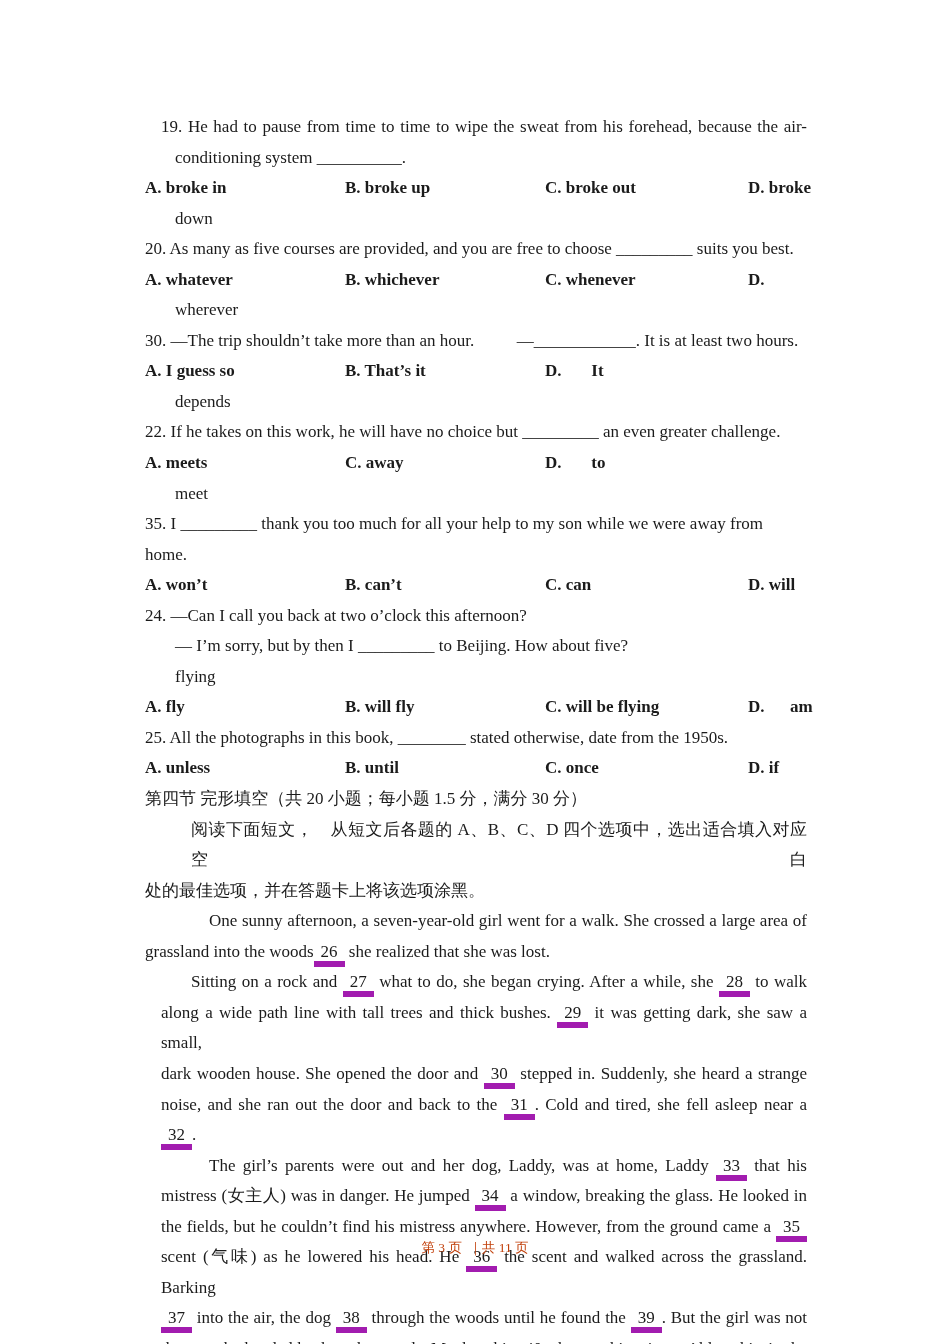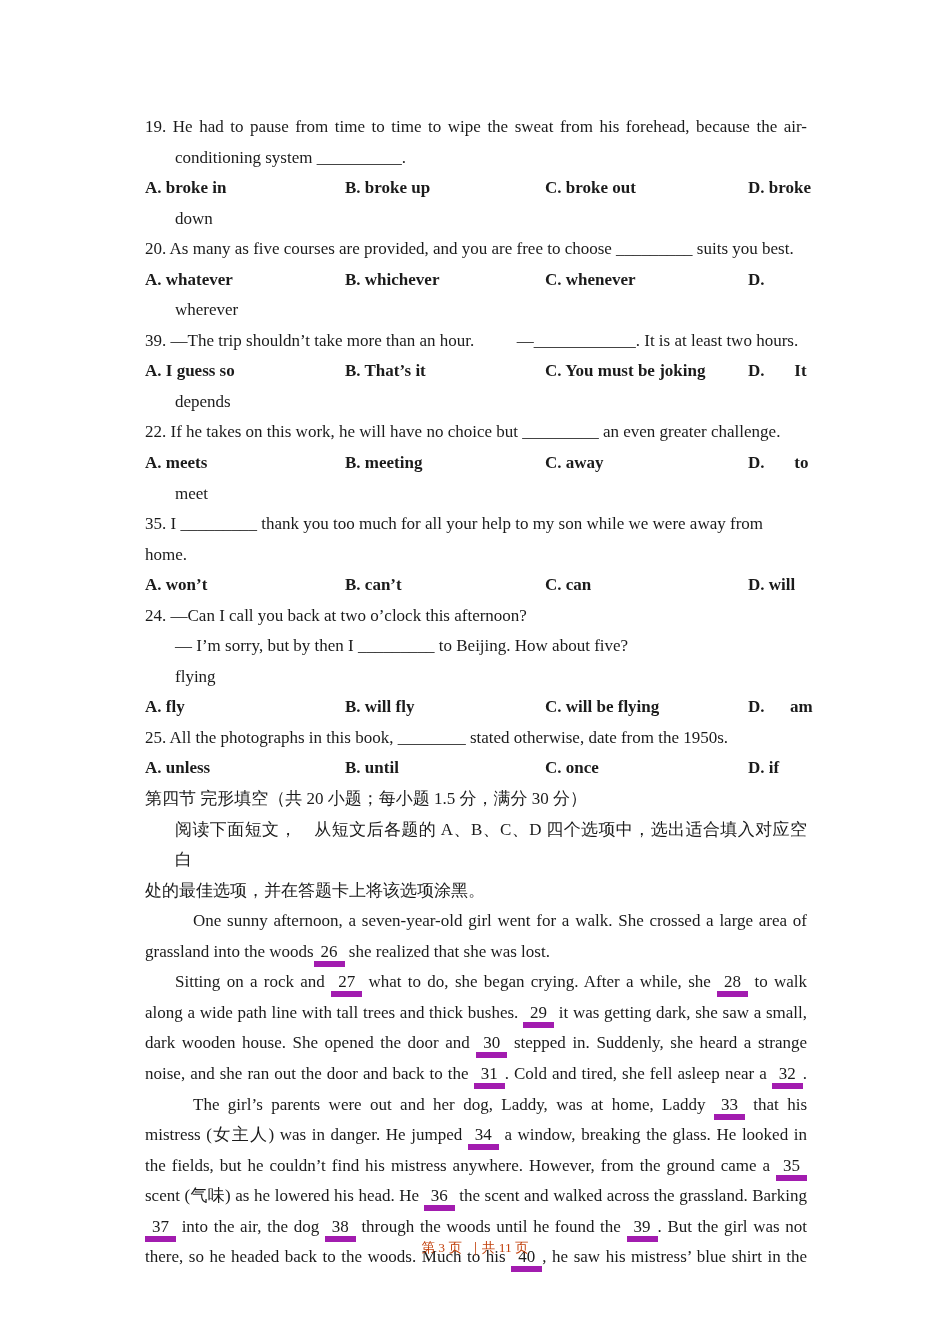--- a/index.html
+++ b/index.html
@@ -13,21 +13,21 @@
     overflow: hidden;
   }
   .content {
     position: absolute;
     left: 145px; top: 112px;
     width: 662px;
     font-size: 17px;
     line-height: 30.55px;
   }
   .ln { white-space: pre-wrap; }
-  .j  { white-space: normal; text-align: justify; text-align-last: justify; }
+  .j  { white-space: normal; text-align: justify; text-align-last: justify; margin-left: 16px; }
   .i30 { padding-left: 30px; }
   .i48 { padding-left: 48px; }
   .opts { display: grid; grid-template-columns: 200px 200px 203px 59px; }
   .opts > span { white-space: pre; font-weight: bold; }
   .bk { border-bottom: 6px solid #a21caf; padding: 0 7px; }
   .footer {
     position: absolute;
     left: 0; top: 1239px; width: 100%;
     text-align: center;
     font-size: 13.5px;
@@ -53,33 +53,31 @@
 
     <div class="ln">20. As many as five courses are provided, and you are free to choose _________ suits you best.</div>
     <div class="ln opts">
       <span>A. whatever</span>
       <span>B. whichever</span>
       <span>C. whenever</span>
       <span>D.</span>
     </div>
     <div class="ln i30">wherever</div>
 
-    <div class="ln">39. —The trip shouldn’t take more than an hour.          —____________. It is at least two hours.</div>
+    <div class="ln">30. —The trip shouldn’t take more than an hour.          —____________. It is at least two hours.</div>
     <div class="ln opts">
       <span>A. I guess so</span>
       <span>B. That’s it</span>
-      <span>C. You must be joking</span>
       <span>D.       It</span>
     </div>
     <div class="ln i30">depends</div>
 
     <div class="ln">22. If he takes on this work, he will have no choice but _________ an even greater challenge.</div>
     <div class="ln opts">
       <span>A. meets</span>
-      <span>B. meeting</span>
       <span>C. away</span>
       <span>D.       to</span>
     </div>
     <div class="ln i30">meet</div>
 
     <div class="ln">35. I _________ thank you too much for all your help to my son while we were away from home.</div>
     <div class="ln opts">
       <span>A. won’t</span>
       <span>B. can’t</span>
       <span>C. can</span>

